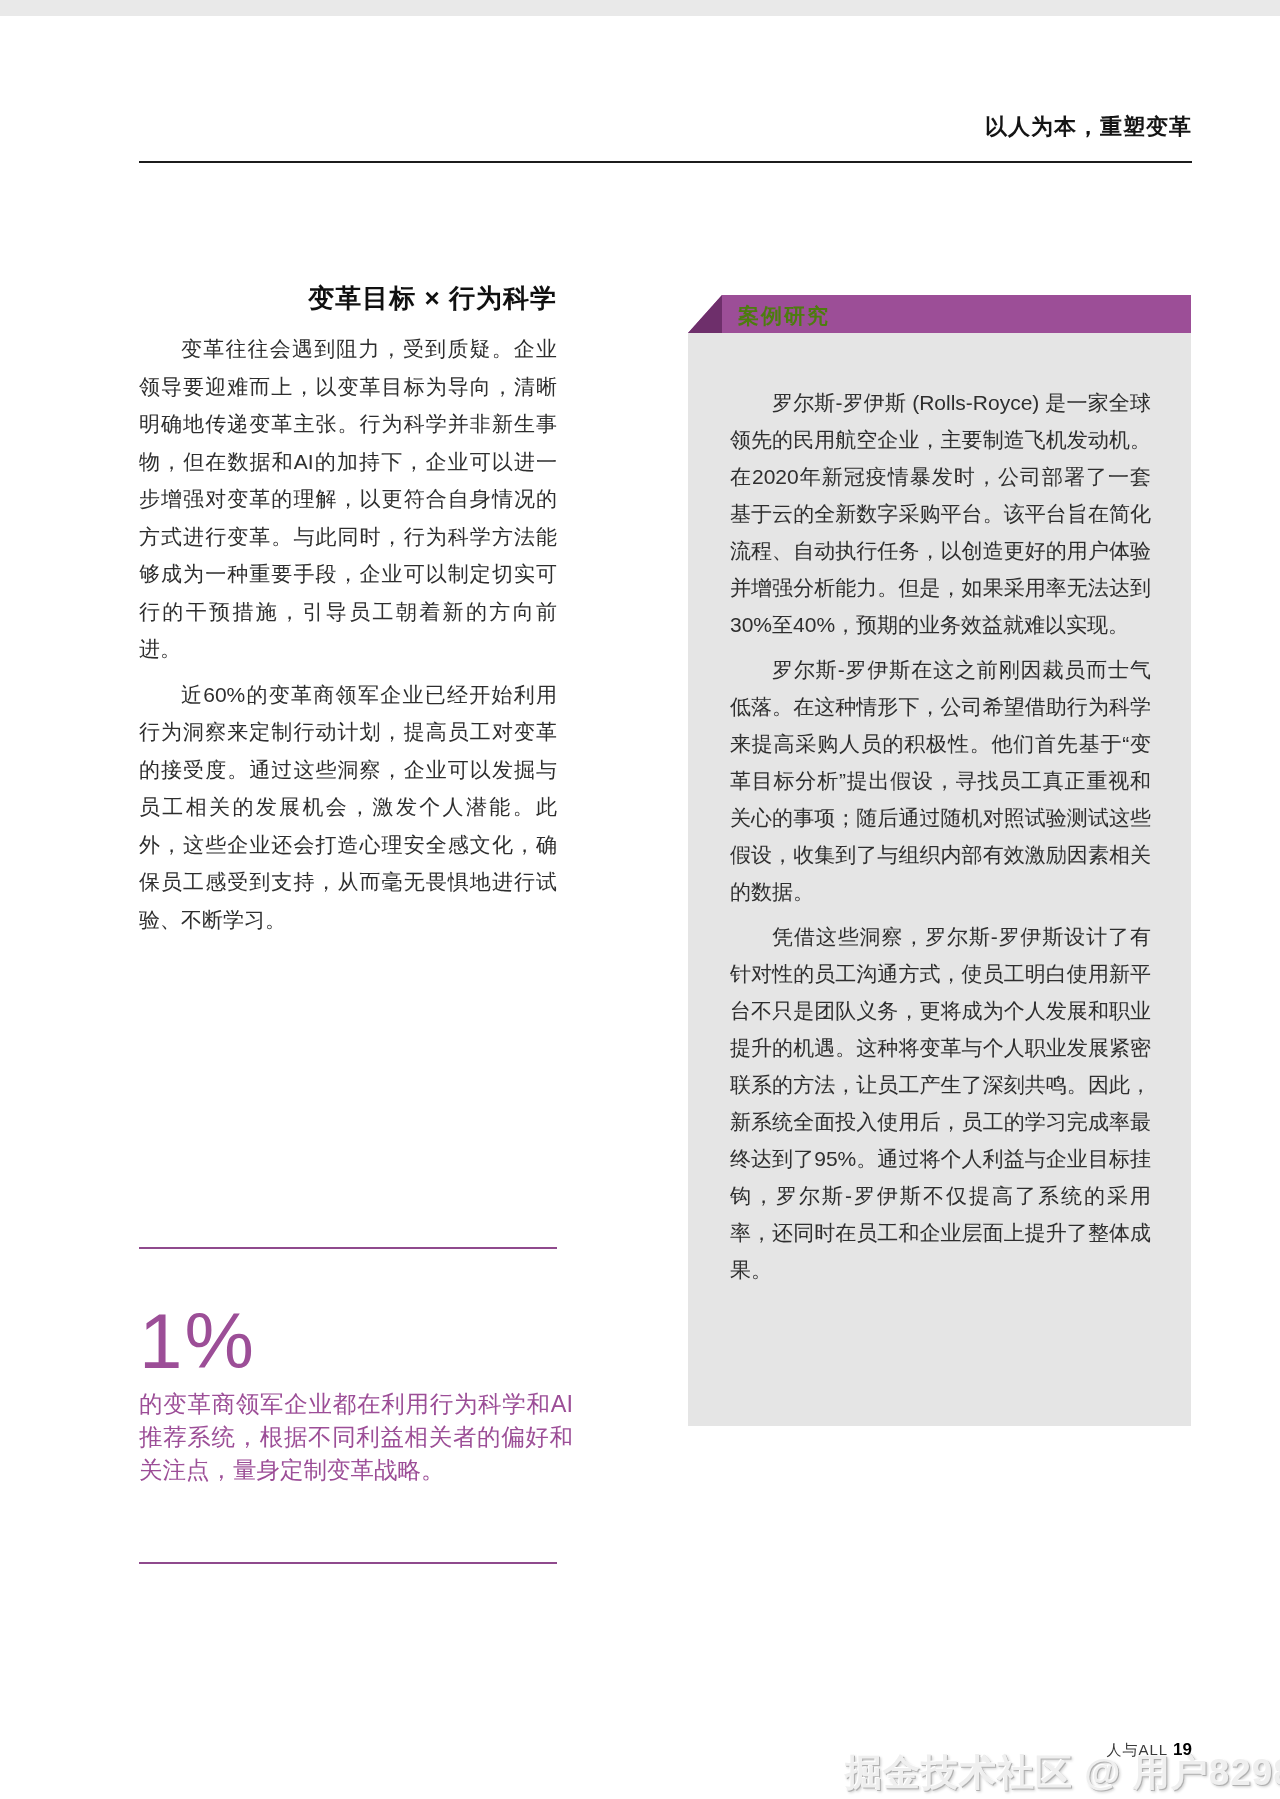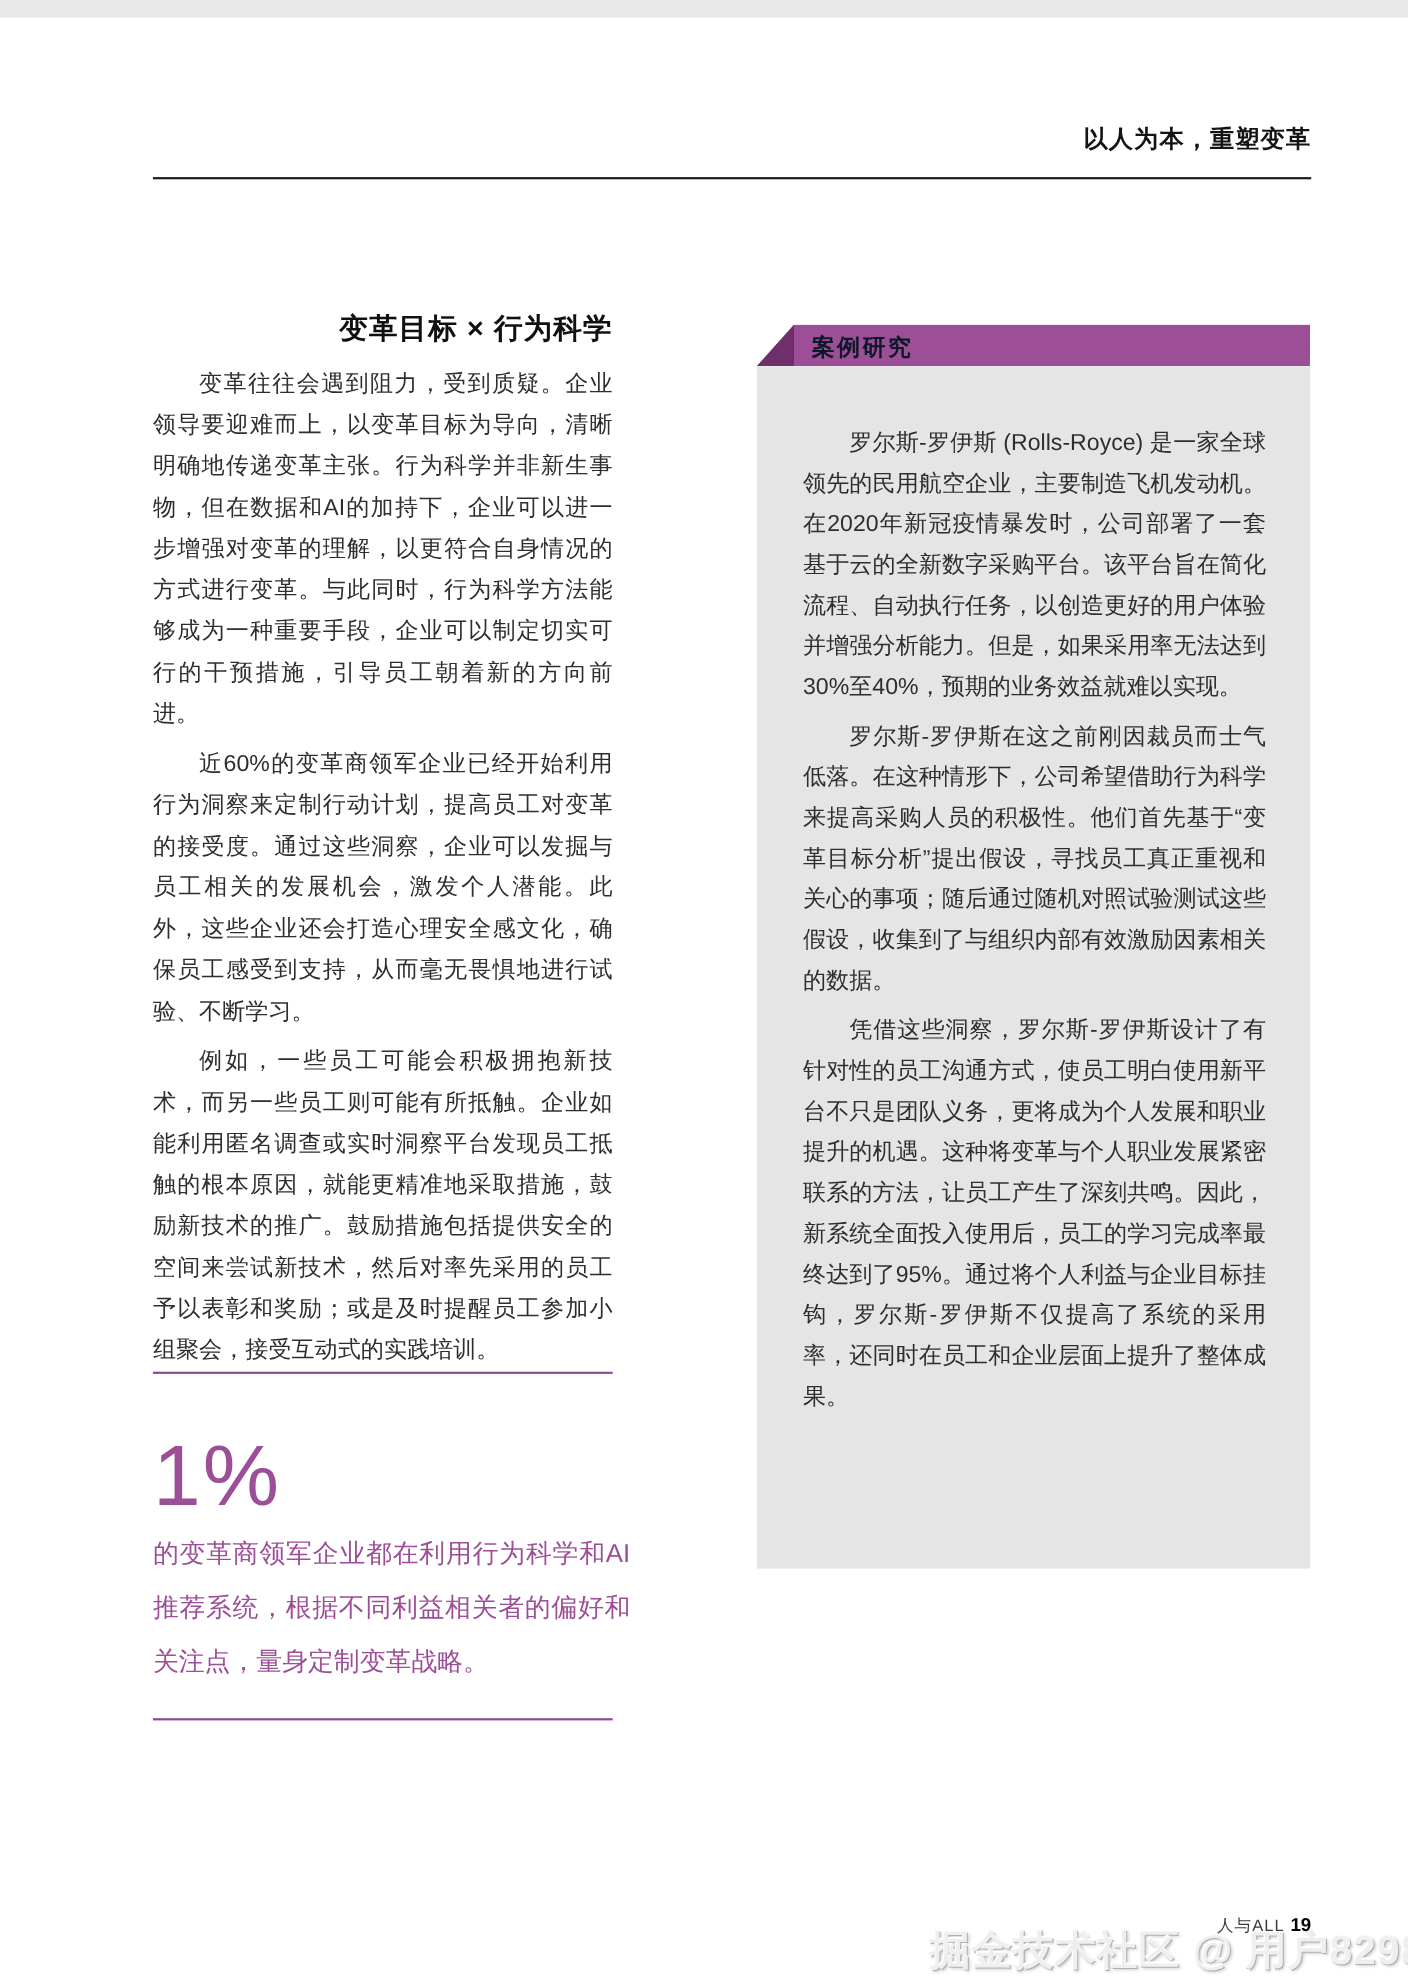--- a/index.html
+++ b/index.html
@@ -79,21 +79,21 @@
     font-weight: 300;
     color: #9c4e97;
     letter-spacing: 2px;
   }
   .stat-description {
     position: absolute;
     top: 1372px;
     left: 139px;
     width: 434px;
     font-size: 23.5px;
-    line-height: 49px;
+    line-height: 33px;
     color: #9c4e97;
     text-align: justify;
   }
 
   
   .case-ribbon {
     position: absolute;
     top: 279px;
     left: 688px;
     width: 503px;
@@ -109,21 +109,21 @@
     height: 38px;
     background: #6e2f6b;
     clip-path: polygon(100% 0, 100% 100%, 0 100%);
   }
   .case-label {
     position: absolute;
     top: 286px;
     left: 738px;
     font-size: 21px;
     font-weight: bold;
-    color: #0f172a;
+    color: #4d7c0f;
     letter-spacing: 2px;
   }
   .case-panel {
     position: absolute;
     top: 317px;
     left: 688px;
     width: 503px;
     height: 1093px;
     background: #e5e5e5;
   }
@@ -173,21 +173,20 @@
 
 <div class="page">
 
   <div class="header-title">以人为本，重塑变革</div>
   <div class="header-rule"></div>
 
   <div class="section-heading">变革目标 × 行为科学</div>
   <div class="left-col">
     <p>变革往往会遇到阻力，受到质疑。企业领导要迎难而上，以变革目标为导向，清晰明确地传递变革主张。行为科学并非新生事物，但在数据和AI的加持下，企业可以进一步增强对变革的理解，以更符合自身情况的方式进行变革。与此同时，行为科学方法能够成为一种重要手段，企业可以制定切实可行的干预措施，引导员工朝着新的方向前进。</p>
     <p>近60%的变革商领军企业已经开始利用行为洞察来定制行动计划，提高员工对变革的接受度。通过这些洞察，企业可以发掘与员工相关的发展机会，激发个人潜能。此外，这些企业还会打造心理安全感文化，确保员工感受到支持，从而毫无畏惧地进行试验、不断学习。</p>
-    <p>例如，一些员工可能会积极拥抱新技术，而另一些员工则可能有所抵触。企业如能利用匿名调查或实时洞察平台发现员工抵触的根本原因，就能更精准地采取措施，鼓励新技术的推广。鼓励措施包括提供安全的空间来尝试新技术，然后对率先采用的员工予以表彰和奖励；或是及时提醒员工参加小组聚会，接受互动式的实践培训。</p>
   </div>
 
   <div class="stat-divider-top"></div>
   <div class="stat-value">1%</div>
   <div class="stat-description">的变革商领军企业都在利用行为科学和AI推荐系统，根据不同利益相关者的偏好和关注点，量身定制变革战略。</div>
   <div class="stat-divider-bottom"></div>
 
   <div class="case-ribbon"></div>
   <div class="ribbon-fold"></div>
   <div class="case-label">案例研究</div>

